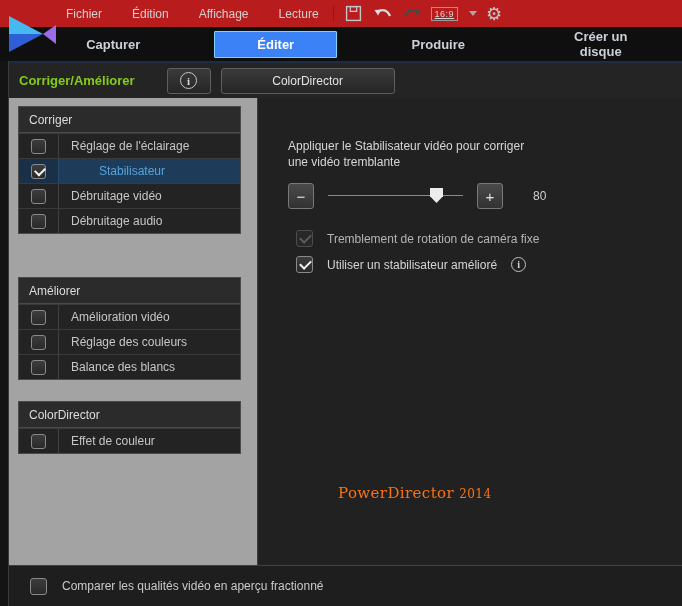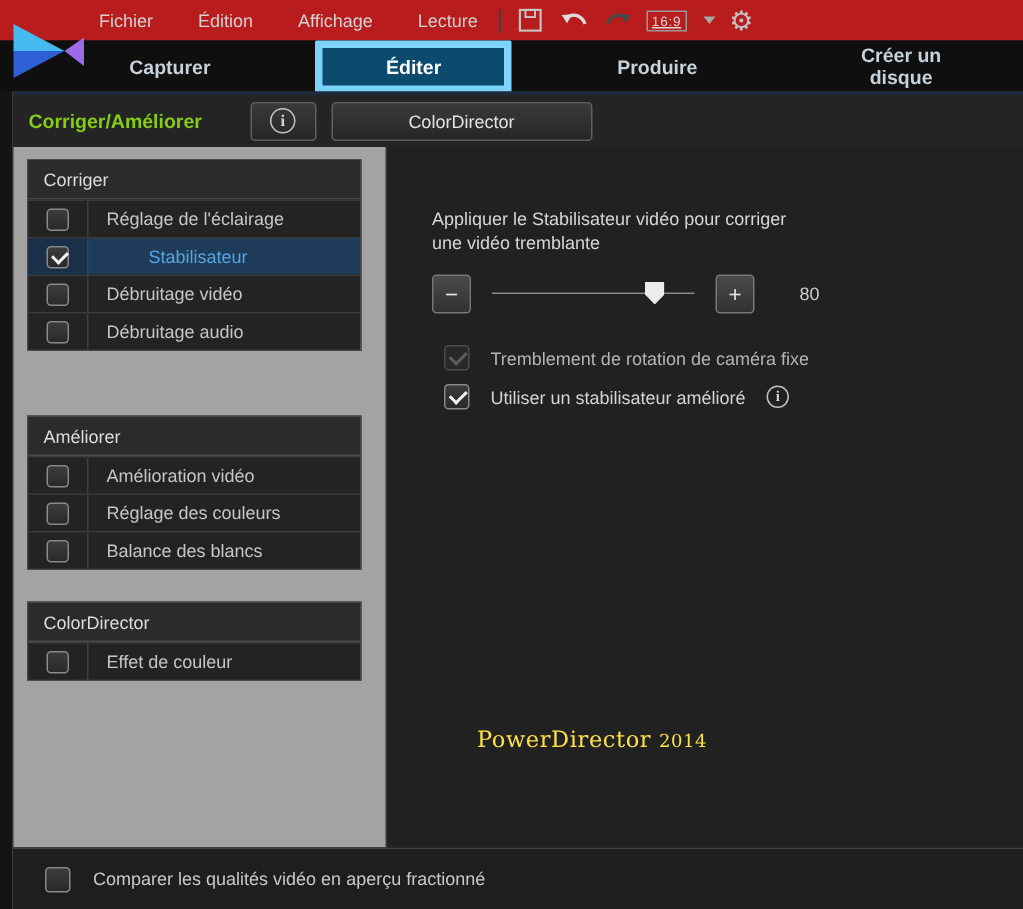--- a/index.html
+++ b/index.html
@@ -19,21 +19,21 @@
   .aspect-box { border:1px solid #9a9a9a; font-size:9px; font-weight:normal; color:#d8d8d8;
                 padding:1px 3px; text-decoration:underline; letter-spacing:0.5px; }
   .chev { width:0; height:0; border-left:4px solid transparent; border-right:4px solid transparent;
           border-top:5px solid #a8a8a8; margin-left:2px; }
   .gear { font-size:18px; color:#c2c2c2; line-height:20px; }
 
   
   .tabbar { height:34px; background:#0f0f0f; display:flex; align-items:center; padding-left:32px; }
   .tab { flex:1; text-align:center; font-size:13px; font-weight:bold; color:#c9d2da; cursor:default; }
   .tab .tab-box { display:inline-block; padding:5px 42px; border:1px solid transparent; }
-  .tab.active .tab-box { border:5px solid #7dd3fc; background:#0c4a6e; color:#fff; border-radius:1px; }
+  .tab.active .tab-box { border:1px solid #7dd3fc; background:#3b82f6; color:#fff; border-radius:1px; }
 
   
   .panel { margin-left:8px; width:674px; height:545px; border-left:1px solid #3a3a3a;
            background:#1b1b1b; display:flex; flex-direction:column; }
   .panel-header { height:37px; background:#242424; border-top:2px solid #1d2c42;
                   display:flex; align-items:center; padding-left:10px; flex:0 0 auto; }
   .panel-title { font-size:13px; font-weight:bold; color:#84cc16; margin-right:32px; }
   .hdr-btn { height:26px; border:1px solid #5f5f5f; border-radius:3px;
              background:linear-gradient(#3a3a3a,#262626); display:inline-flex;
              align-items:center; justify-content:center; color:#e2e2e2; cursor:default; }
@@ -85,22 +85,22 @@
   .thumb { position:absolute; top:5px; width:13px; height:15px; margin-left:-6px;
            background:#ececec; clip-path:polygon(0 0,100% 0,100% 55%,50% 100%,0 55%); }
   .slider-value { font-size:12px; color:#cfcfcf; margin-left:30px; }
   .check-row { display:flex; align-items:center; margin-top:21px; margin-left:8px; gap:14px; }
   .check-row + .check-row { margin-top:9px; }
   .check-label { font-size:12px; color:#d4d4d4; }
   .check-row .dim { color:#b4b4b4; }
   .info-sm { width:15px; height:15px; border:1.2px solid #c2c2c2; border-radius:50%;
              display:inline-flex; align-items:center; justify-content:center;
              font-family:"Liberation Serif", serif; font-size:10px; font-weight:bold; color:#d2d2d2; }
-  .watermark { position:absolute; left:60px; top:386px;
-               font-family:"DejaVu Serif", serif; font-size:15px; color:#fde047;
+  .watermark { position:absolute; left:80px; top:386px;
+               font-family:"DejaVu Serif", serif; font-size:15px; color:#f97316;
                letter-spacing:0.4px; }
   .watermark .yr { font-size:12px; }
 
   
   .bottombar { height:41px; border-top:1px solid #404040; background:#1e1e1e;
                display:flex; align-items:center; padding-left:21px; gap:15px; flex:0 0 auto; }
   .bottom-label { font-size:12px; color:#c9c9c9; }
 </style>
 </head>
 <body>

